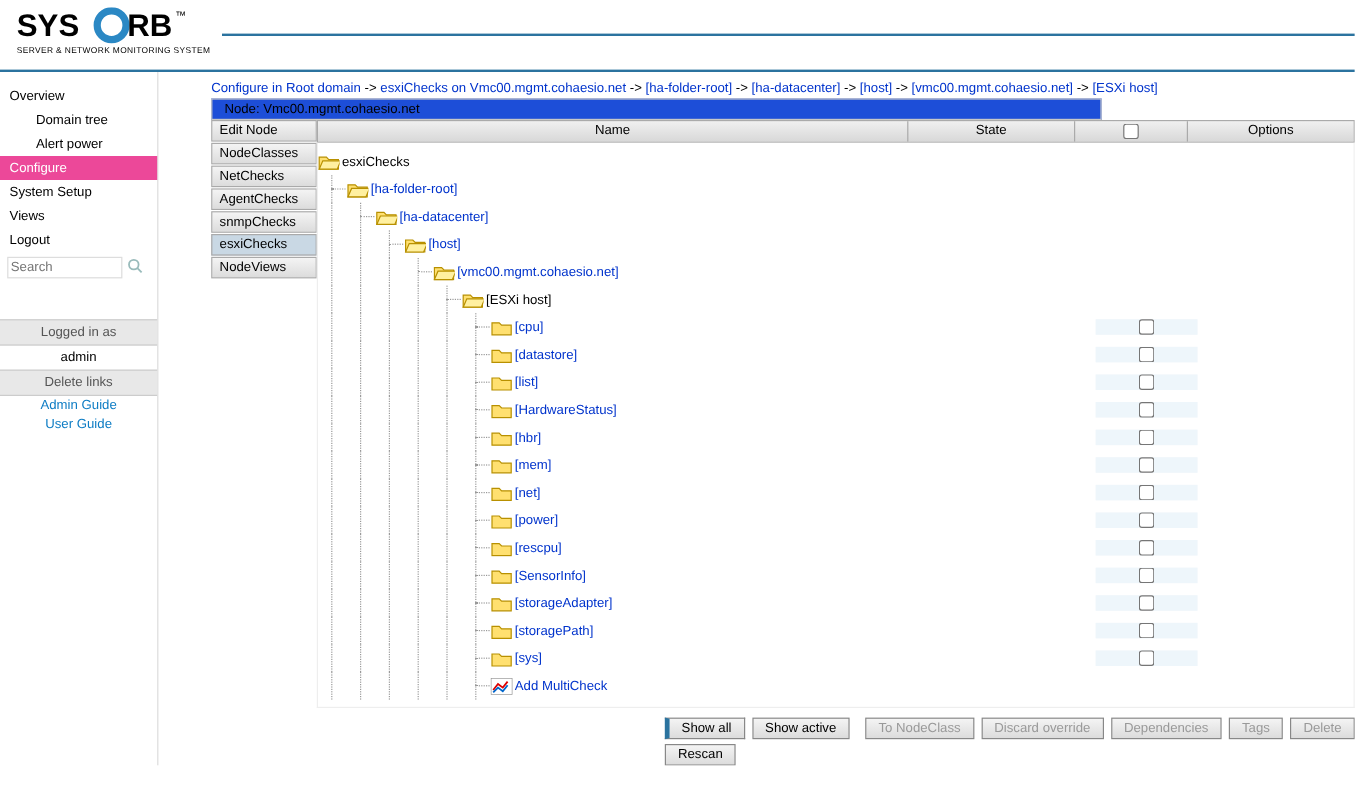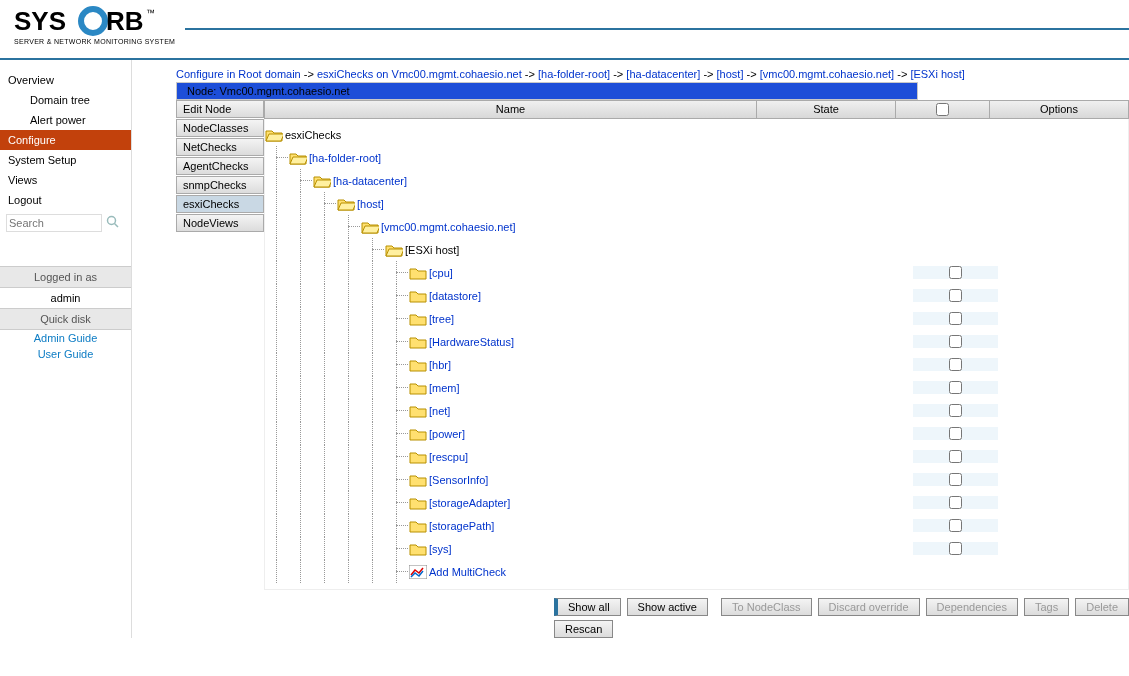--- a/index.html
+++ b/index.html
@@ -5,21 +5,21 @@
 html,body{margin:0;padding:0;font-family:Verdana,Arial,sans-serif;font-size:11px;color:#000;background:#fff}
 a{color:#0033cc;text-decoration:none}
 #wrap{width:1129px}
 #header{position:relative;height:58px;border-bottom:2px solid #2b739f}
 #logo{position:absolute;left:14px;top:6px}
 #header-sep{position:absolute;left:185px;top:28px;right:0;height:2px;background:#2b739f}
 #main{display:flex}
 #sidebar{width:131px;padding:10px 0 0 0;border-right:1px solid #ddd}
 .nav-item{padding:4px 8px;cursor:pointer}
 .nav-item.sub{padding-left:30px}
-.nav-item.selected{background:#c2410c;color:#fff}
+.nav-item.selected{background:#ec4899;color:#fff}
 .sb-heading{background:#e8e8e8;border-top:1px solid #ccc;border-bottom:1px solid #ccc;padding:4px 0;text-align:center;color:#555}
 .search-row{padding:4px 6px;display:flex;align-items:center;gap:4px}
 .search-row input{width:90px;font-size:11px;color:#999;border:1px solid #ddd;padding:2px}
 .ql{display:block;text-align:center;padding:2px 0;color:#0d7cc4}
 #content{flex:1;padding:8px 0 0 44px}
 #breadcrumb{margin-bottom:2px}
 #breadcrumb .sep{color:#000}
 #node-title{background:#1d4ed8;border:1px solid #c8c8c8;padding:2px 10px;width:720px}
 #cols{display:flex;align-items:flex-start}
 #subnav{width:88px}
@@ -82,21 +82,21 @@
         <span>
           <svg width="14" height="14" viewBox="0 0 14 14">
               <circle cx="5.5" cy="5.5" r="4" fill="none" stroke="#9bb" stroke-width="1.5"></circle>
               <line x1="8.5" y1="8.5" x2="12" y2="12" stroke="#9bb" stroke-width="1.5"></line>
             </svg>
         </span>
       </div>
       <div style="height:30px"></div>
       <div class="sb-heading">Logged in as</div>
       <div style="text-align:center;padding:4px 15px">admin</div>
-      <div class="sb-heading">Quick disk</div>
+      <div class="sb-heading">Delete links</div>
       <a class="ql" href="#">Admin Guide</a>
       <a class="ql" href="#">User Guide</a>
     </div>
 
     <div id="content">
       <div id="breadcrumb"><a href="#">Configure in Root domain</a><span class="sep"> -&gt; </span><a href="#">esxiChecks on Vmc00.mgmt.cohaesio.net</a><span class="sep"> -&gt; </span><a href="#">[ha-folder-root]</a><span class="sep"> -&gt; </span><a href="#">[ha-datacenter]</a><span class="sep"> -&gt; </span><a href="#">[host]</a><span class="sep"> -&gt; </span><a href="#">[vmc00.mgmt.cohaesio.net]</a><span class="sep"> -&gt; </span><a href="#">[ESXi host]</a></div>
       <div id="node-title">Node: Vmc00.mgmt.cohaesio.net</div>
 
       <div id="cols">
         <div id="subnav">
@@ -322,21 +322,21 @@
                   <span class="indent">
                     <span class="vline"></span>
                   </span>
                   <span class="indent">
                     <span class="vline"></span>
                     <span class="hline"></span>
                   </span>
                   <span><svg class="folder" viewBox="0 0 18 14">
                       <path d="M1 3 h6 l2 2 h8 v8 h-16 z" fill="#ffe070" stroke="#b89000" stroke-width="1"></path>
                     </svg></span>
-                  <a href="#" class="label">[tree]</a>
+                  <a href="#" class="label">[list]</a>
                 </div>
                 <div class="cell-state"></div>
                 <div class="cell-chk">
                   <input type="checkbox" style="">
                 </div>
                 <div class="cell-opts"></div>
               </div>
               <div class="row">
                 <div class="cell-name">
                   <span class="indent">

